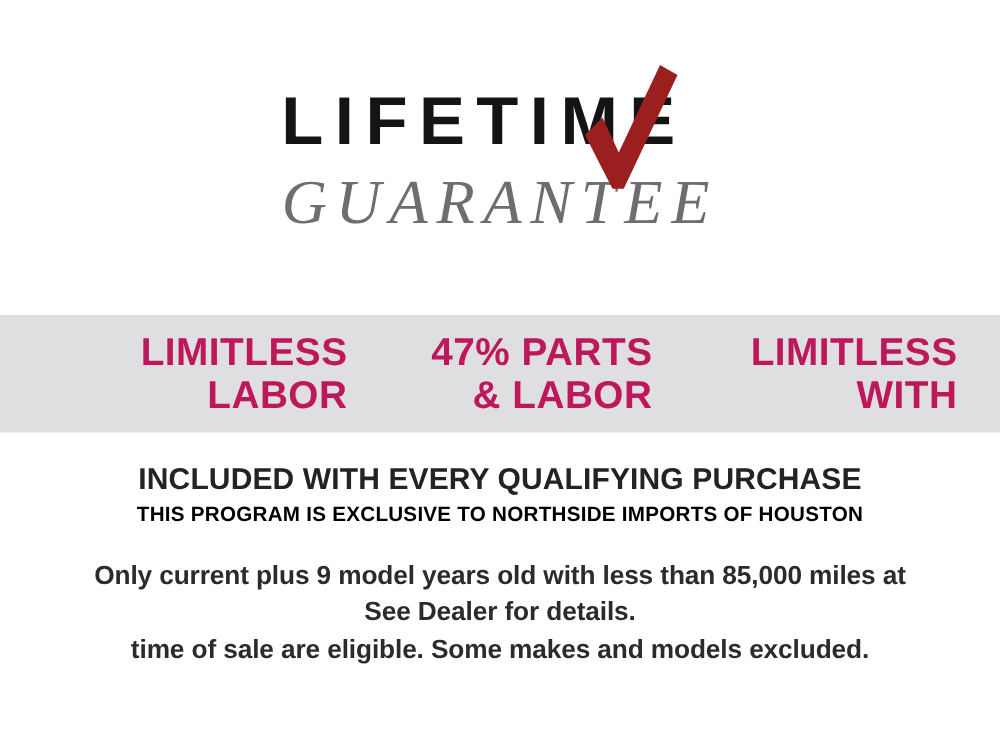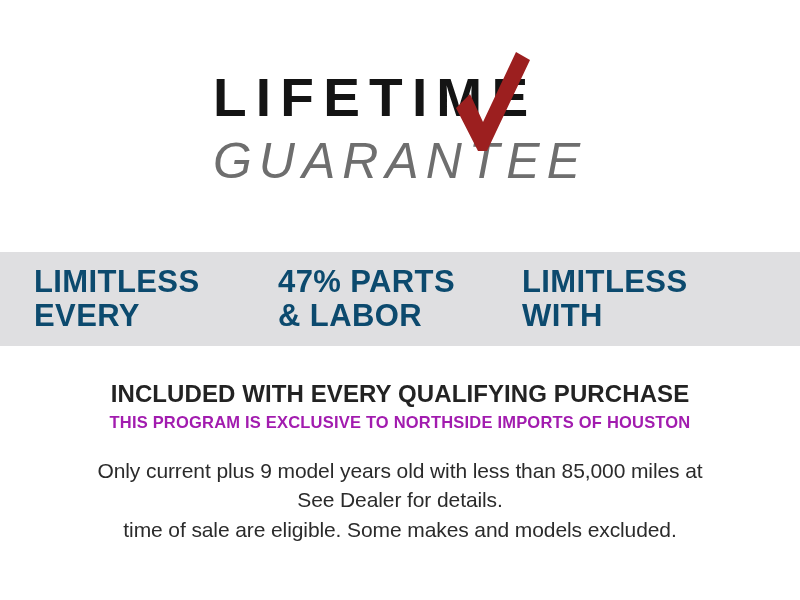--- a/index.html
+++ b/index.html
@@ -50,21 +50,21 @@
     letter-spacing: 9px;
     color: #141414;
     line-height: 0.95;
     white-space: nowrap;
     transform: scaleX(1.02);
     transform-origin: left center;
     display: block;
   }
 
   .logo-guarantee {
-    font-family: Liberation Sans, sans-serif;
+    font-family: Liberation Serif, serif;
     font-weight: normal;
     font-style: italic;
     font-size: 50px;
     letter-spacing: 7px;
     color: #6e6e6e;
     line-height: 1.05;
     white-space: nowrap;
     display: block;
     margin-top: 12px;
     text-align: center;
@@ -93,60 +93,60 @@
     height: 94px;
     background: #dfdfe1;
     display: flex;
     align-items: center;
     justify-content: space-between;
     padding: 0 34px;
     box-sizing: border-box;
   }
   .feature-col {
     flex: 1 1 0;
-    text-align: left;
-    color: #0c4a6e;
+    text-align: right;
+    color: #be185d;
     font-family: "Liberation Sans Narrow", "Liberation Sans", sans-serif;
     font-weight: bold;
     font-size: 31px;
     line-height: 1.1;
     letter-spacing: 0.4px;
   }
   .feature-col .l2 {
     display: block;
   }
 
   
   .lower {
     flex: 1 1 auto;
-    padding-top: 35px;
+    padding-top: 25px;
     text-align: center;
   }
   .headline {
     font-family: "Liberation Sans Narrow", "Liberation Sans", sans-serif;
     font-weight: bold;
     font-size: 24px;
     color: #232323;
     letter-spacing: 0.1px;
     line-height: 1.1;
     white-space: nowrap;
   }
   .subhead {
     font-family: "Liberation Sans Narrow", "Liberation Sans", sans-serif;
     font-weight: bold;
     font-size: 16.5px;
-    color: #a21caf;
+    color: #000000;
     letter-spacing: 0.2px;
     line-height: 1.35;
     margin-top: 4px;
     white-space: nowrap;
   }
   .fineprint {
     font-family: "Liberation Sans", sans-serif;
-    font-weight: normal;
+    font-weight: bold;
     font-size: 21px;
     color: #2b2b2b;
     line-height: 1.42;
     margin: 22px auto 0;
     width: 720px;
     letter-spacing: -0.1px;
   }
   .fineprint .fp-line {
     display: block;
   }
@@ -165,21 +165,21 @@
         <svg class="check-svg" viewBox="0 0 74 104" aria-hidden="true">
           <polygon points="0,54 14,40 27,68 60,-2 74,6 31,97 22,97" fill="#9c1f1f"></polygon>
         </svg>
       </div>
     </div>
   </div>
 
   <div class="feature-band">
     <div class="feature-col">
       <span>LIMITLESS</span>
-      <span class="l2">EVERY</span>
+      <span class="l2">LABOR</span>
     </div>
     <div class="feature-col">
       <span>47% PARTS</span>
       <span class="l2">&amp; LABOR</span>
     </div>
     <div class="feature-col">
       <span>LIMITLESS</span>
       <span class="l2">WITH</span>
     </div>
   </div>

